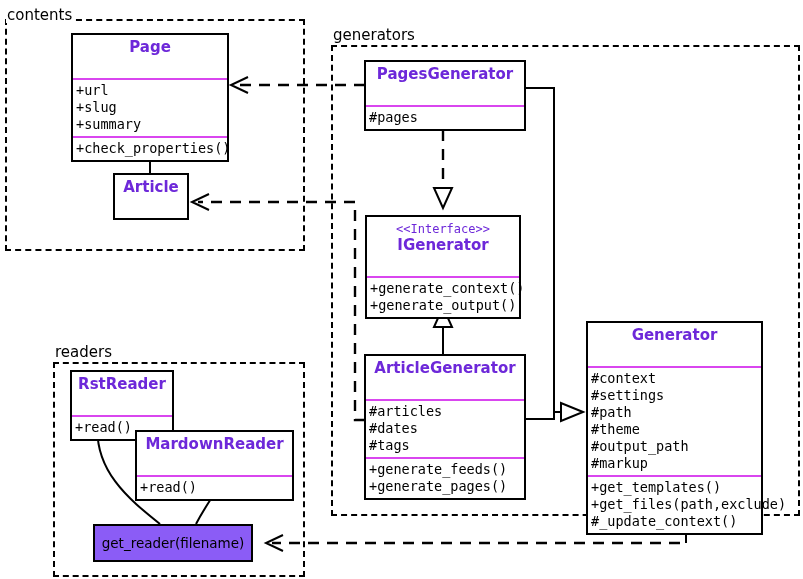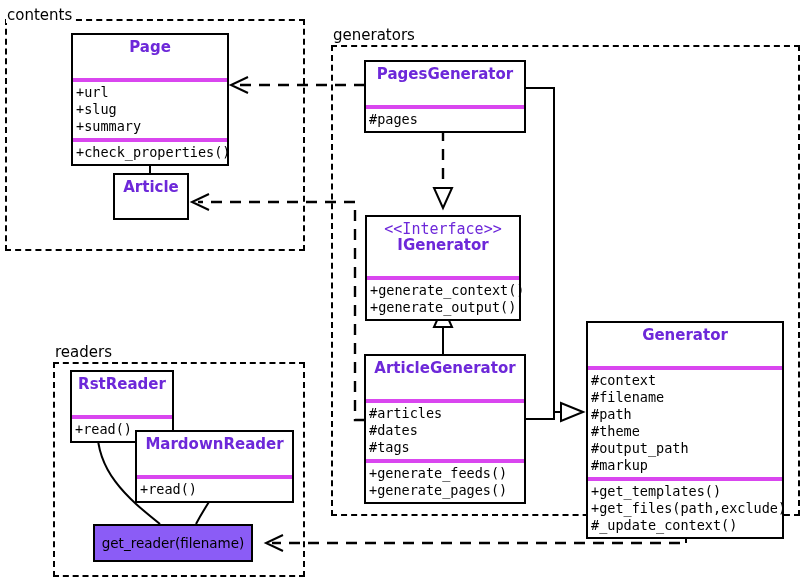--- a/index.html
+++ b/index.html
@@ -50,26 +50,26 @@
     text-align: center;
     padding: 4px 6px 22px 6px;
     line-height: 17px;
     color: #6d28d9;
     white-space: nowrap;
     border-radius: 13px;
   }
   .uml .stereotype {
     font-family: "DejaVu Sans Mono", monospace;
     font-weight: normal;
-    font-size: 15px;
+    font-size: 12px;
     line-height: 16px;
     display: block;
   }
   .uml .sep {
-    border-top: 4px solid #d946ef;
+    border-top: 2px solid #d946ef;
   }
   .uml .compartment {
     padding: 2px 3px 3px 3px;
   }
   .uml .row {
     font-family: "DejaVu Sans Mono", monospace;
     font-size: 13.5px;
     line-height: 17px;
     color: #000;
     white-space: nowrap;
@@ -189,25 +189,25 @@
       <div class="row">#articles</div>
       <div class="row">#dates</div>
       <div class="row">#tags</div>
     </div>
     <div class="sep compartment">
       <div class="row">+generate_feeds()</div>
       <div class="row">+generate_pages()</div>
     </div>
   </div>
 
-  <div class="uml" style="left:586px; top:321px; width:198px;">
+  <div class="uml" style="left:586px; top:321px; width:177px;">
     <div class="title">Generator</div>
     <div class="sep compartment">
       <div class="row">#context</div>
-      <div class="row">#filename</div>
+      <div class="row">#settings</div>
       <div class="row">#path</div>
       <div class="row">#theme</div>
       <div class="row">#output_path</div>
       <div class="row">#markup</div>
     </div>
     <div class="sep compartment">
       <div class="row">+get_templates()</div>
       <div class="row">+get_files(path,exclude)</div>
       <div class="row">#_update_context()</div>
     </div>

